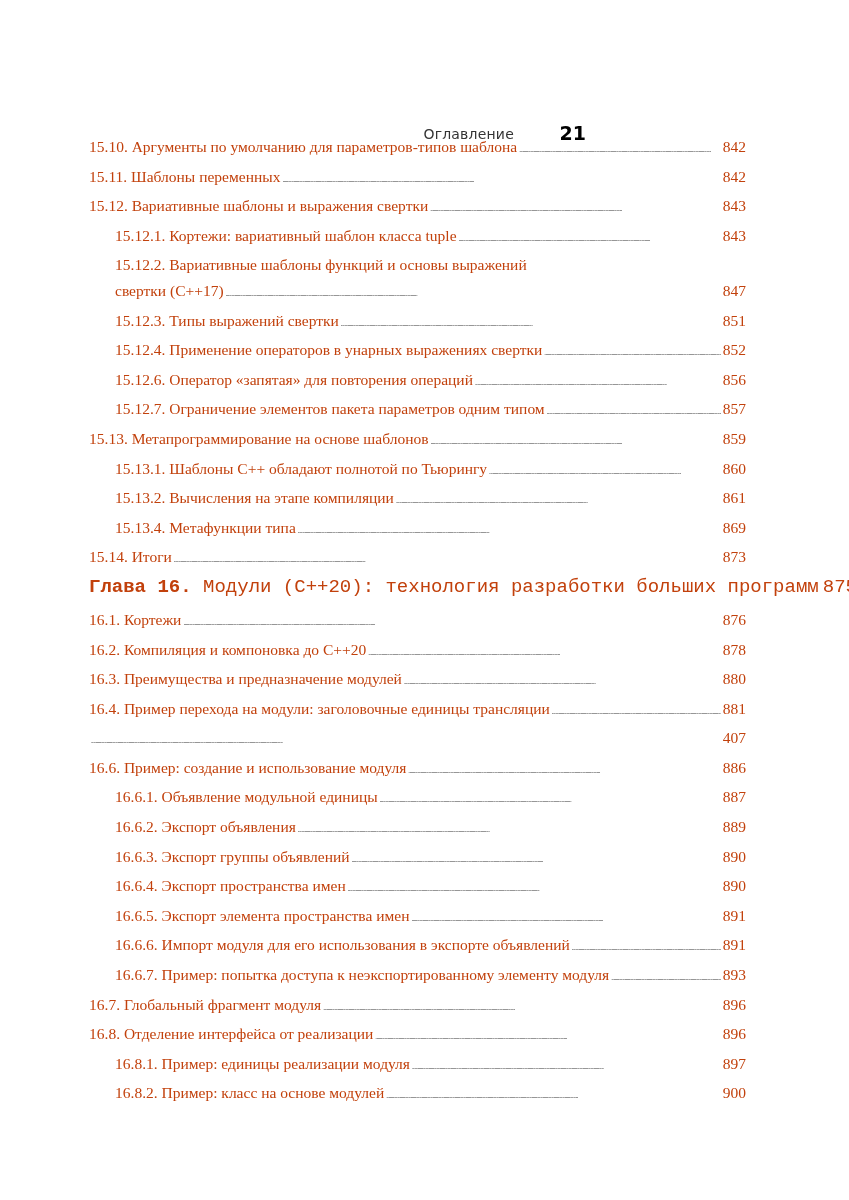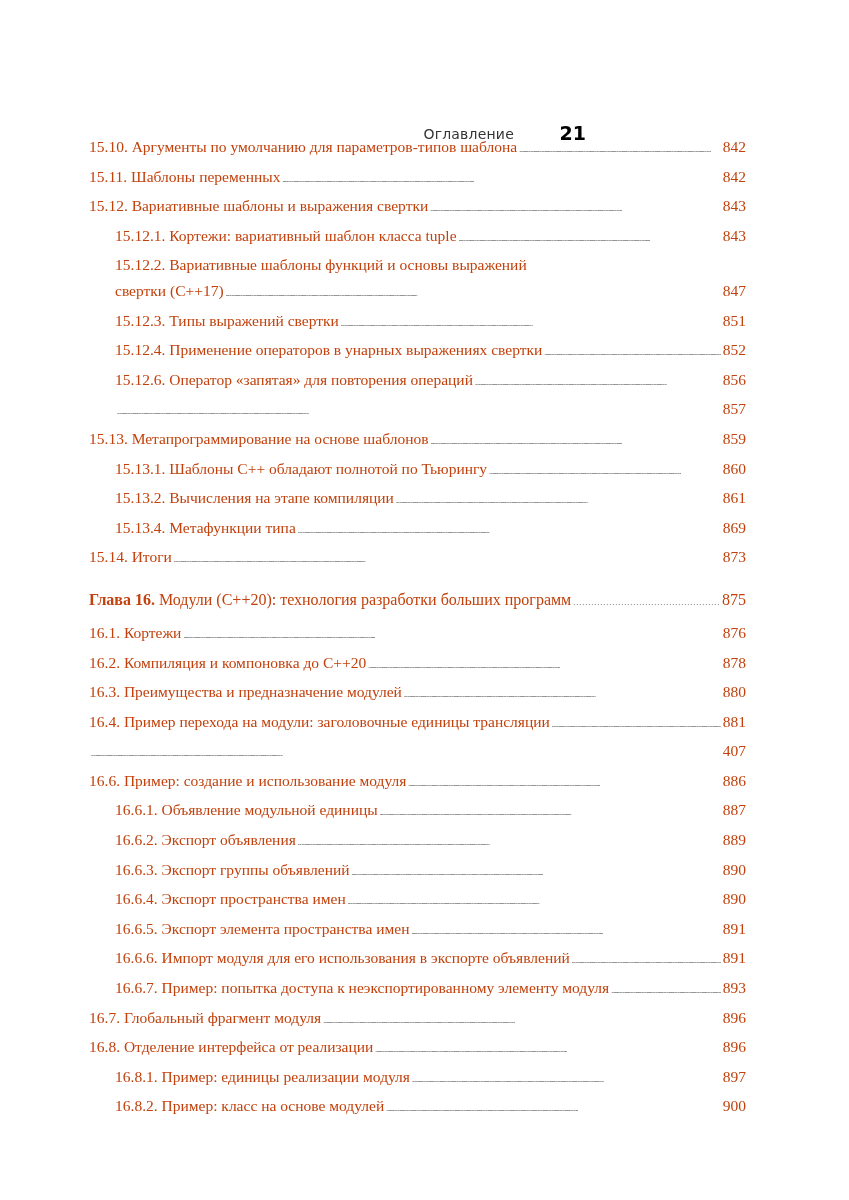--- a/index.html
+++ b/index.html
@@ -10,21 +10,21 @@
   .toc { position: absolute; left: 89px; top: 134px; width: 657px; margin: 0; padding: 0; list-style: none; }
   .entry { position: relative; font-family: "Liberation Serif", serif; font-size: 15.5px; line-height: 25.6px; color: #c2410c; }
   .entry .row { display: flex; align-items: baseline; }
   .entry .text { white-space: nowrap; }
   .entry .leader { flex: 1 1 auto; overflow: hidden; white-space: nowrap; margin: 0 2px; }
   .entry .leader::after { content: ". . . . . . . . . . . . . . . . . . . . . . . . . . . . . . . . . . . . . . . . . . . . . . . . . . . . . . . . . . . . . . . . . . . . . . . . . . . . . . . . . . . . . . . . . . . . . . . . . . . . . . . . . . . . . . . . . . . . . . . . . . . . . . . . . . . . . . . . . . . . . . . . . . . . . . . . . . . . . . . . . . . . . . . . . . . . . ."; font-size: 7px; letter-spacing: -1.2px; color: #444; }
   .entry .page { white-space: nowrap; }
   .lvl2 { padding-left: 26px; }
   .lvl1 { padding-left: 0; }
   .entry .line1 { display: block; white-space: nowrap; }
-  .chapter { font-family: Liberation Serif, serif; font-size: 16px; margin-top: 13px; margin-bottom: 4px; line-height: 26px; }
+  .chapter { font-family: Liberation Mono, monospace; font-size: 19px; margin-bottom: 4px; line-height: 26px; }
   .chapter .label { font-weight: bold; }
   .chapter .leader::after { font-size: 8px; letter-spacing: -0.5px; }
 </style>
 </head>
 <body>
 
 <div class="header">
   <span class="header-title">Оглавление</span>
   <span class="header-page">21</span>
 </div>
@@ -84,20 +84,21 @@
       </li>
       <li class="entry lvl2">
         <div class="row">
           <span class="text"><span>15.12.6.</span> <span>Оператор «запятая» для повторения операций</span></span>
           <span class="leader"></span>
           <span class="page">856</span>
         </div>
       </li>
       <li class="entry lvl2">
         <div class="row">
+          <span class="text"><span>15.12.7.</span> <span>Ограничение элементов пакета параметров одним типом</span></span>
           <span class="leader"></span>
           <span class="page">857</span>
         </div>
       </li>
       <li class="entry lvl1">
         <div class="row">
           <span class="text"><span>15.13.</span> <span>Метапрограммирование на основе шаблонов</span></span>
           <span class="leader"></span>
           <span class="page">859</span>
         </div>

